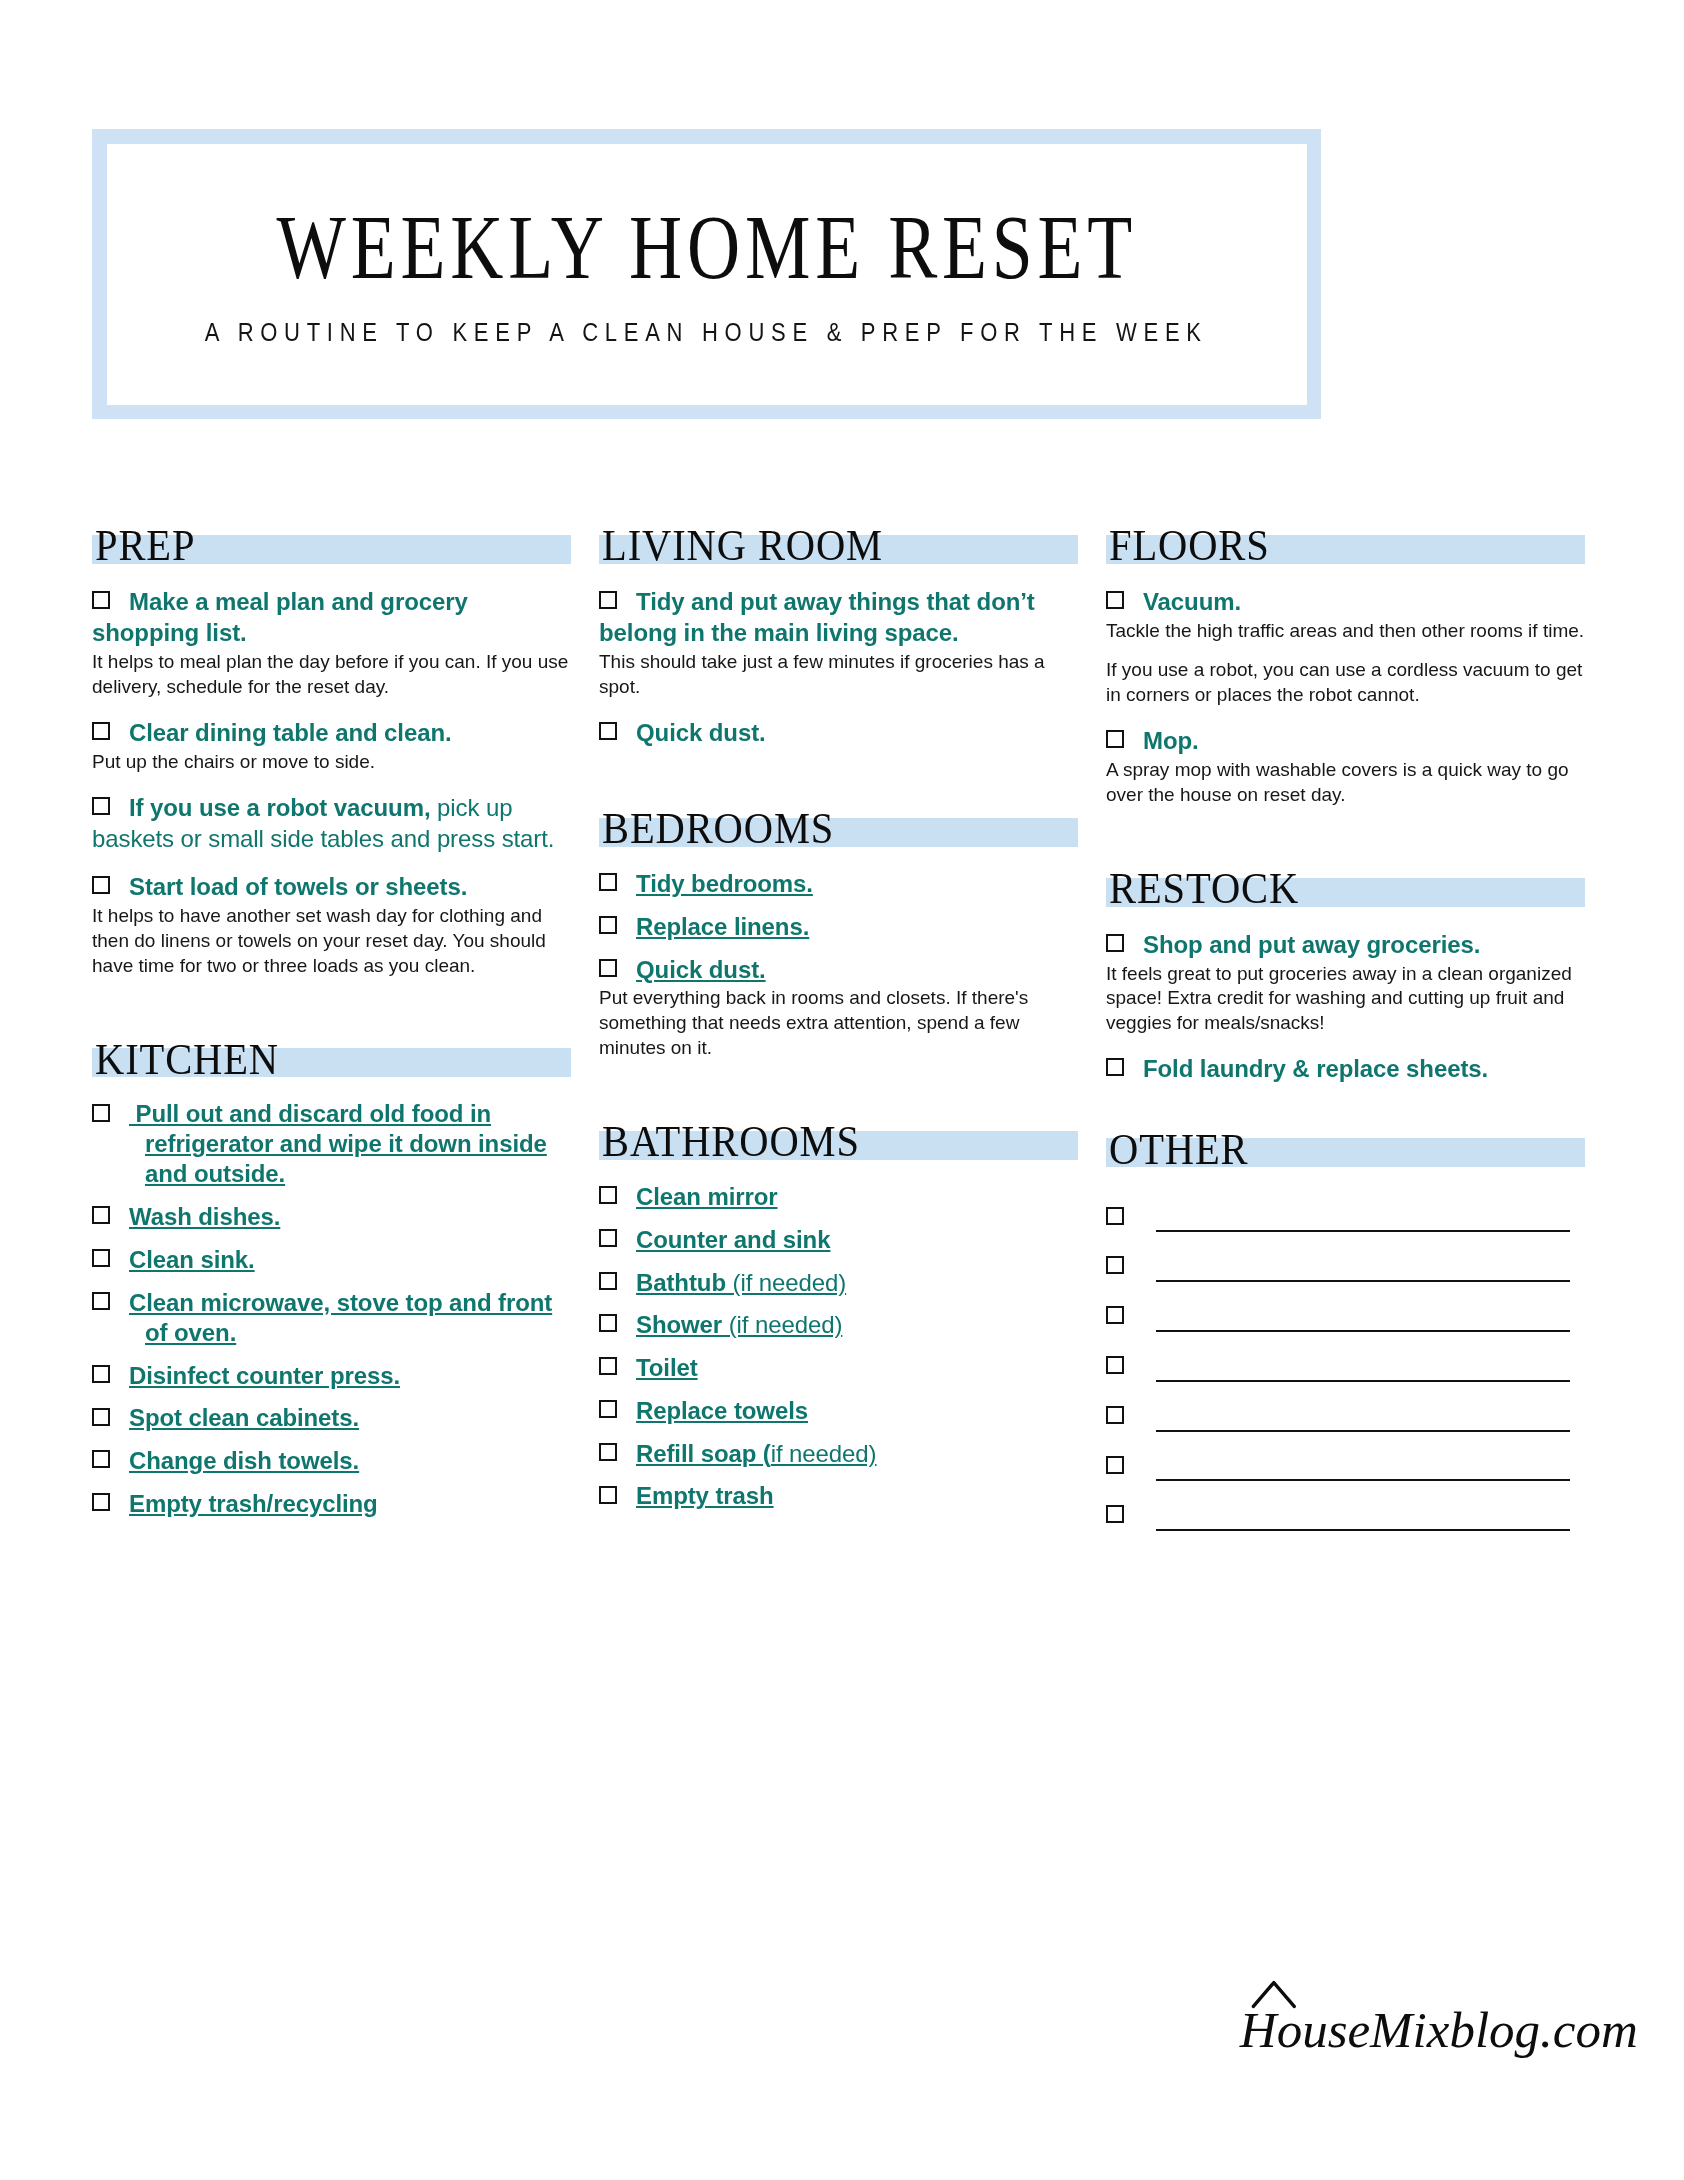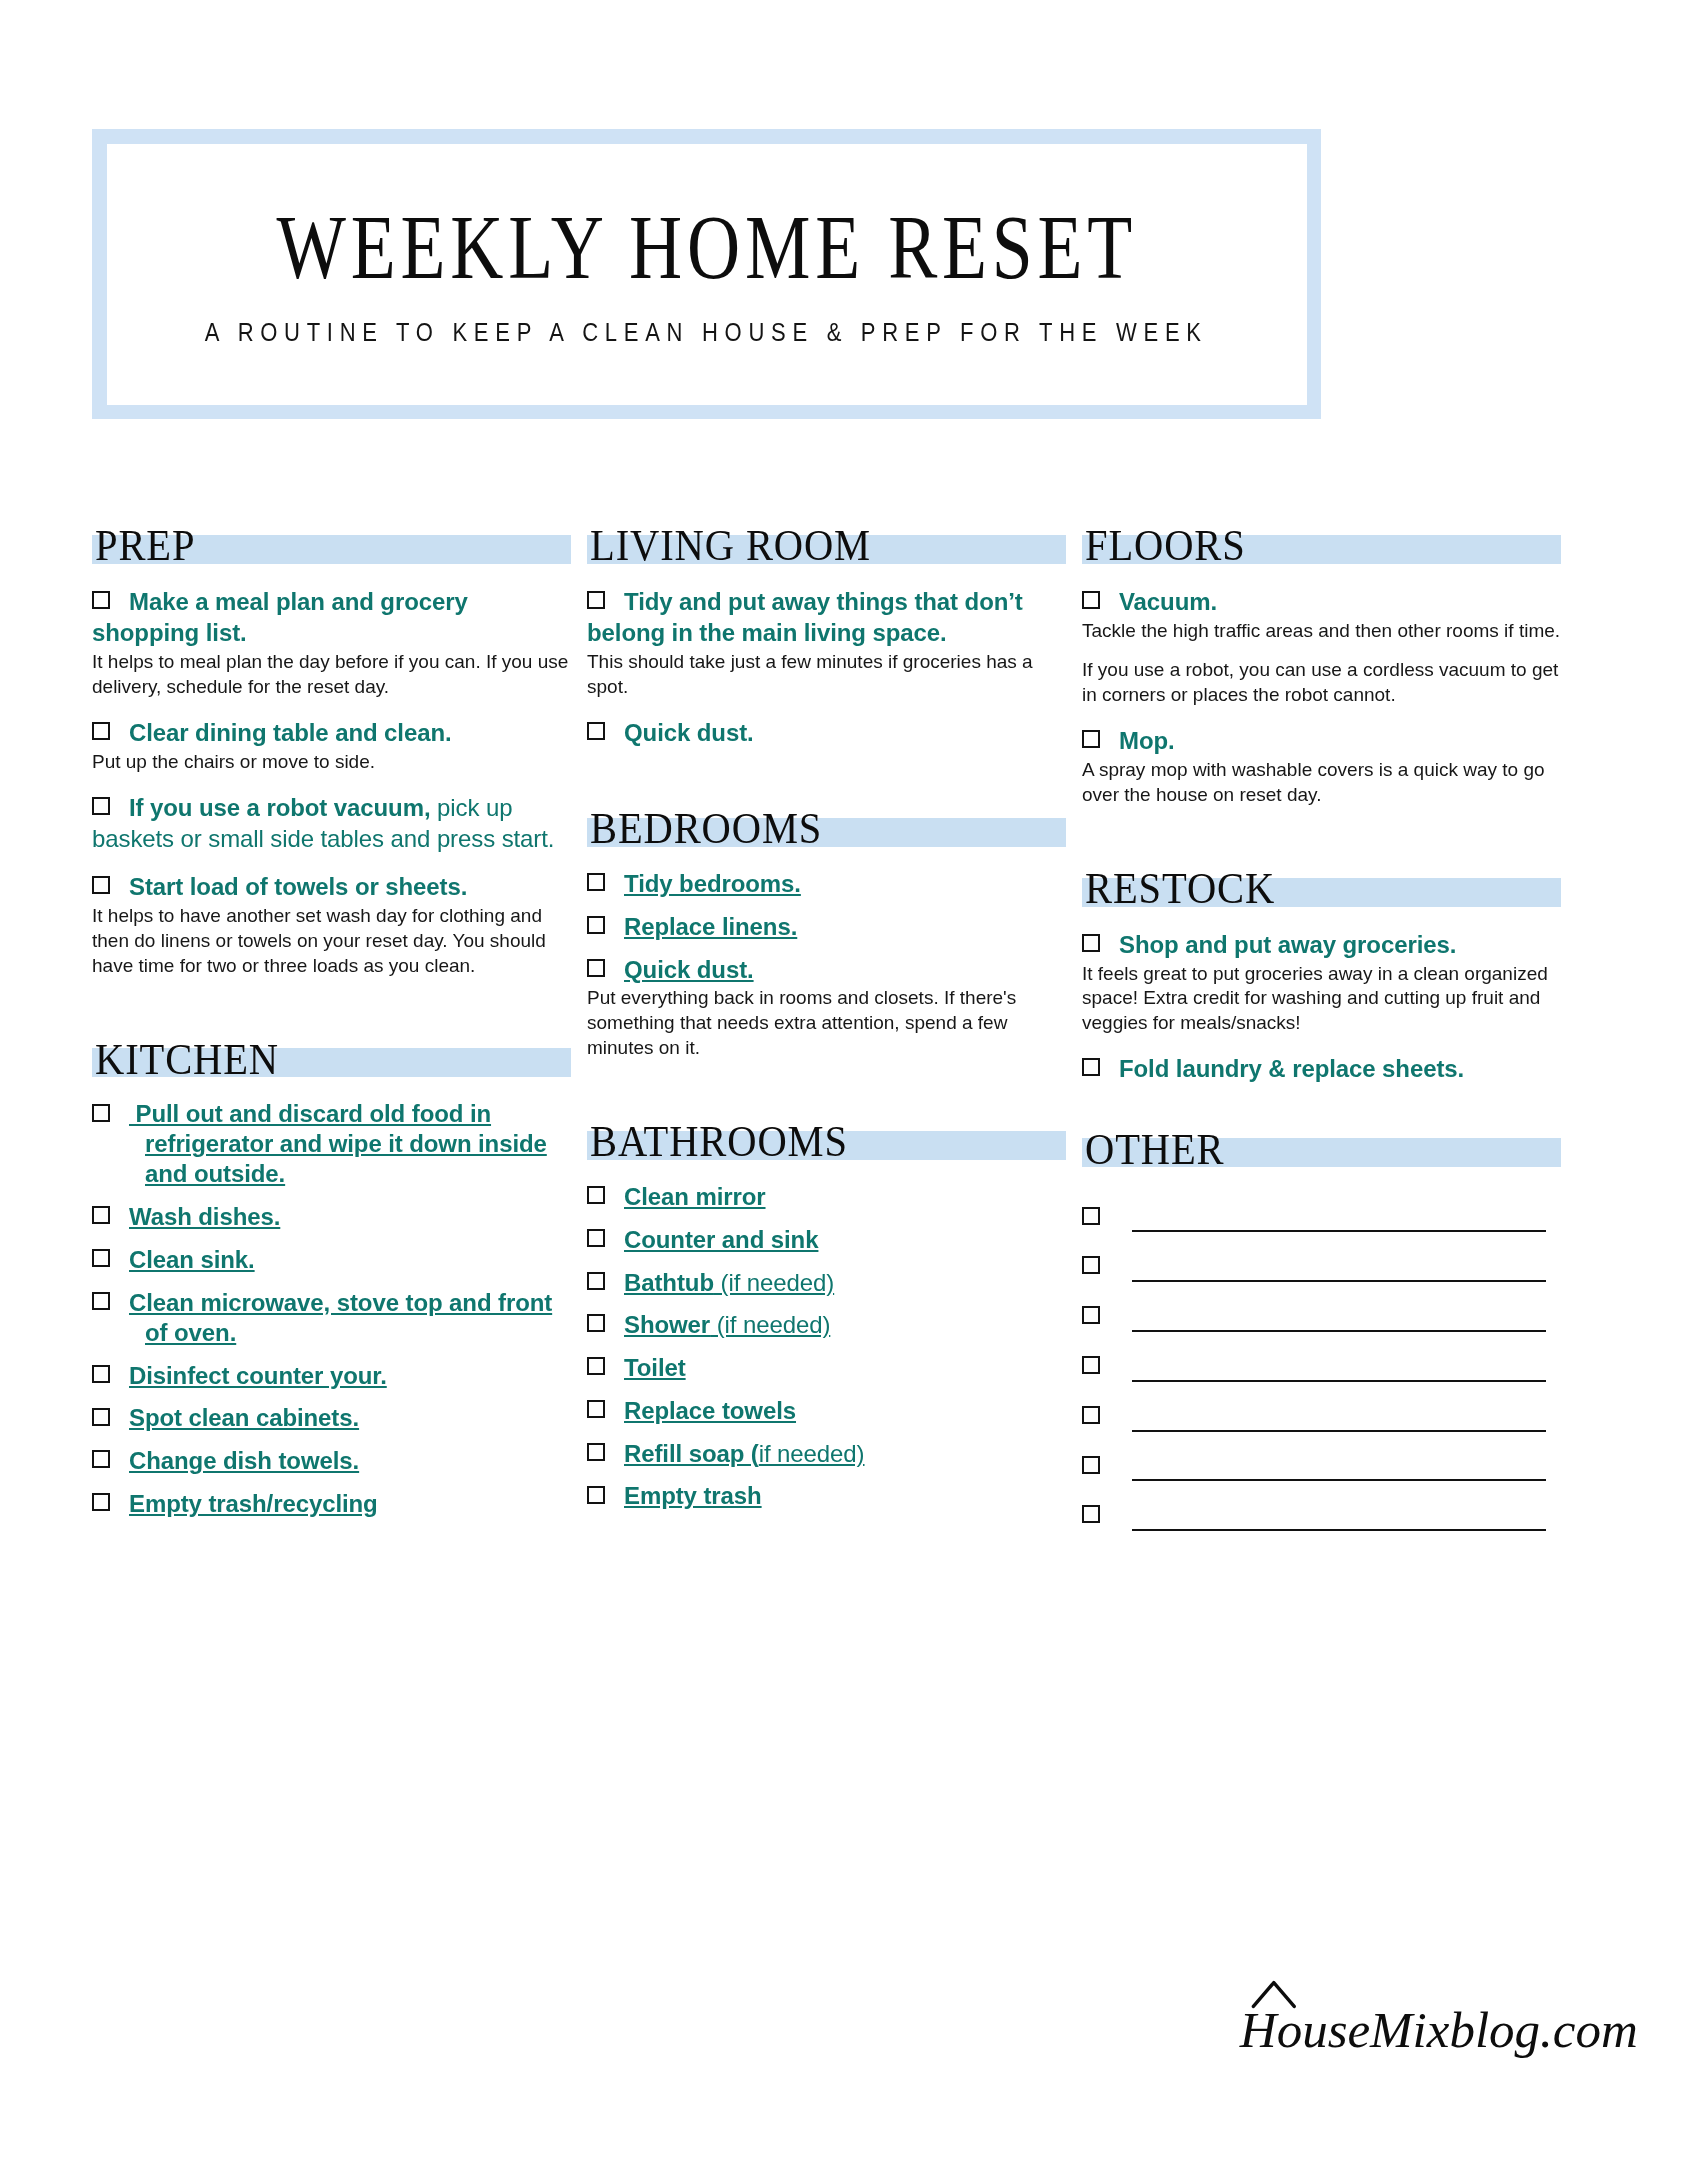--- a/index.html
+++ b/index.html
@@ -56,21 +56,21 @@
     margin: 19px 0 0 0;
   }
 
   
   .columns {
     position: absolute;
     left: 92px;
     top: 520px;
     width: 1501px;
     display: flex;
-    gap: 16px;
+    gap: 28px;
   }
   .col { width: 479px; }
   .col-2 { width: 479px; }
   .col-3 { width: 479px; }
 
   
   .section { margin-bottom: 5.1px; }
   .section-head {
     position: relative;
     height: 44px;
@@ -222,21 +222,21 @@
       <div class="item">
         <p class="item-label hang"><span class="cb"></span><span>Wash dishes.</span></p>
       </div>
       <div class="item">
         <p class="item-label hang"><span class="cb"></span><span>Clean sink.</span></p>
       </div>
       <div class="item">
         <p class="item-label hang"><span class="cb"></span><span>Clean microwave, stove top and front of oven.</span></p>
       </div>
       <div class="item">
-        <p class="item-label hang"><span class="cb"></span><span>Disinfect counter your.</span></p>
+        <p class="item-label hang"><span class="cb"></span><span>Disinfect counter press.</span></p>
       </div>
       <div class="item">
         <p class="item-label hang"><span class="cb"></span><span>Spot clean cabinets.</span></p>
       </div>
       <div class="item">
         <p class="item-label hang"><span class="cb"></span><span>Change dish towels.</span></p>
       </div>
       <div class="item">
         <p class="item-label hang"><span class="cb"></span><span>Empty trash/recycling</span></p>
       </div>

